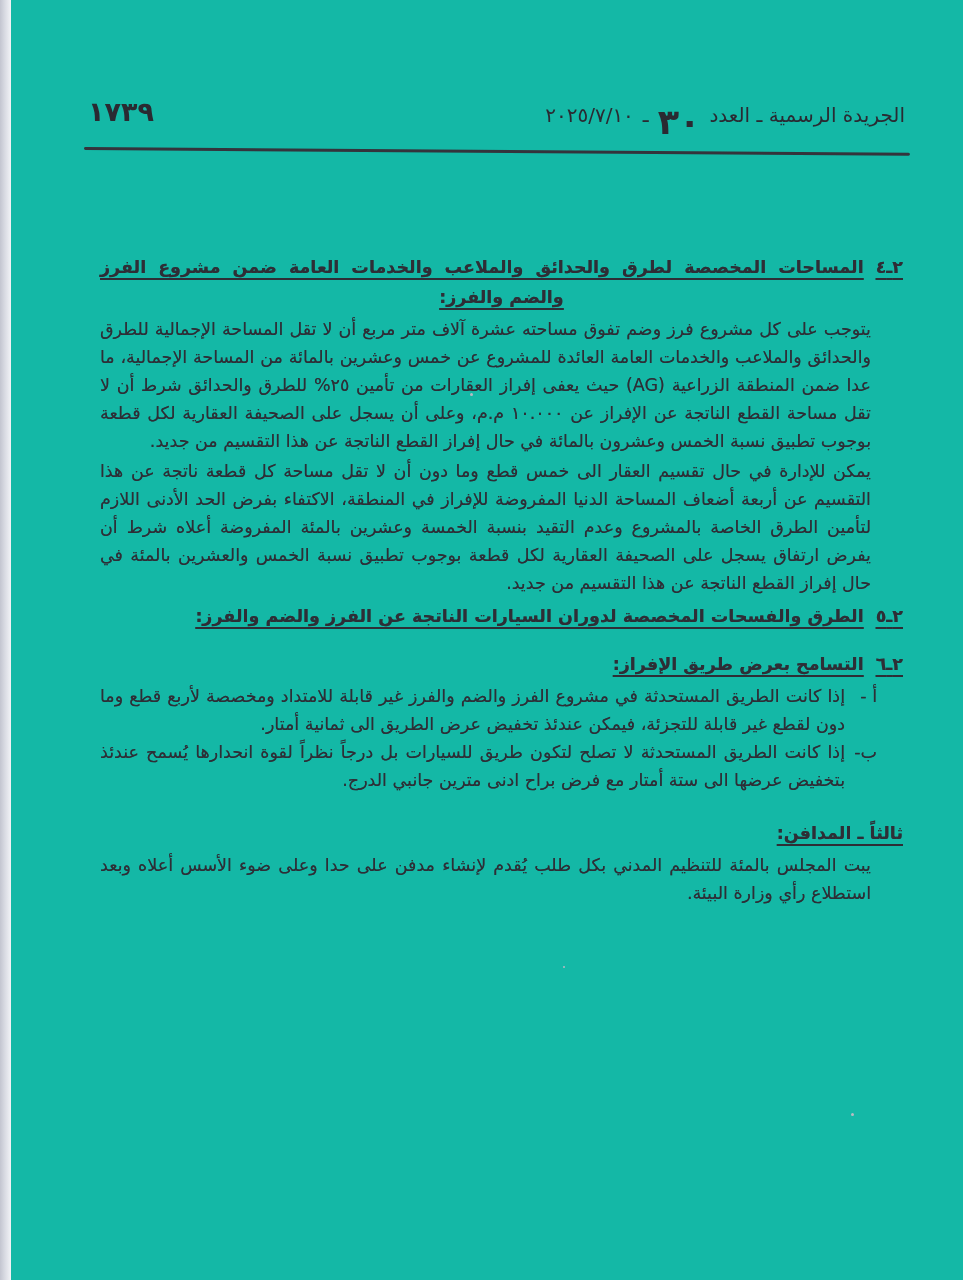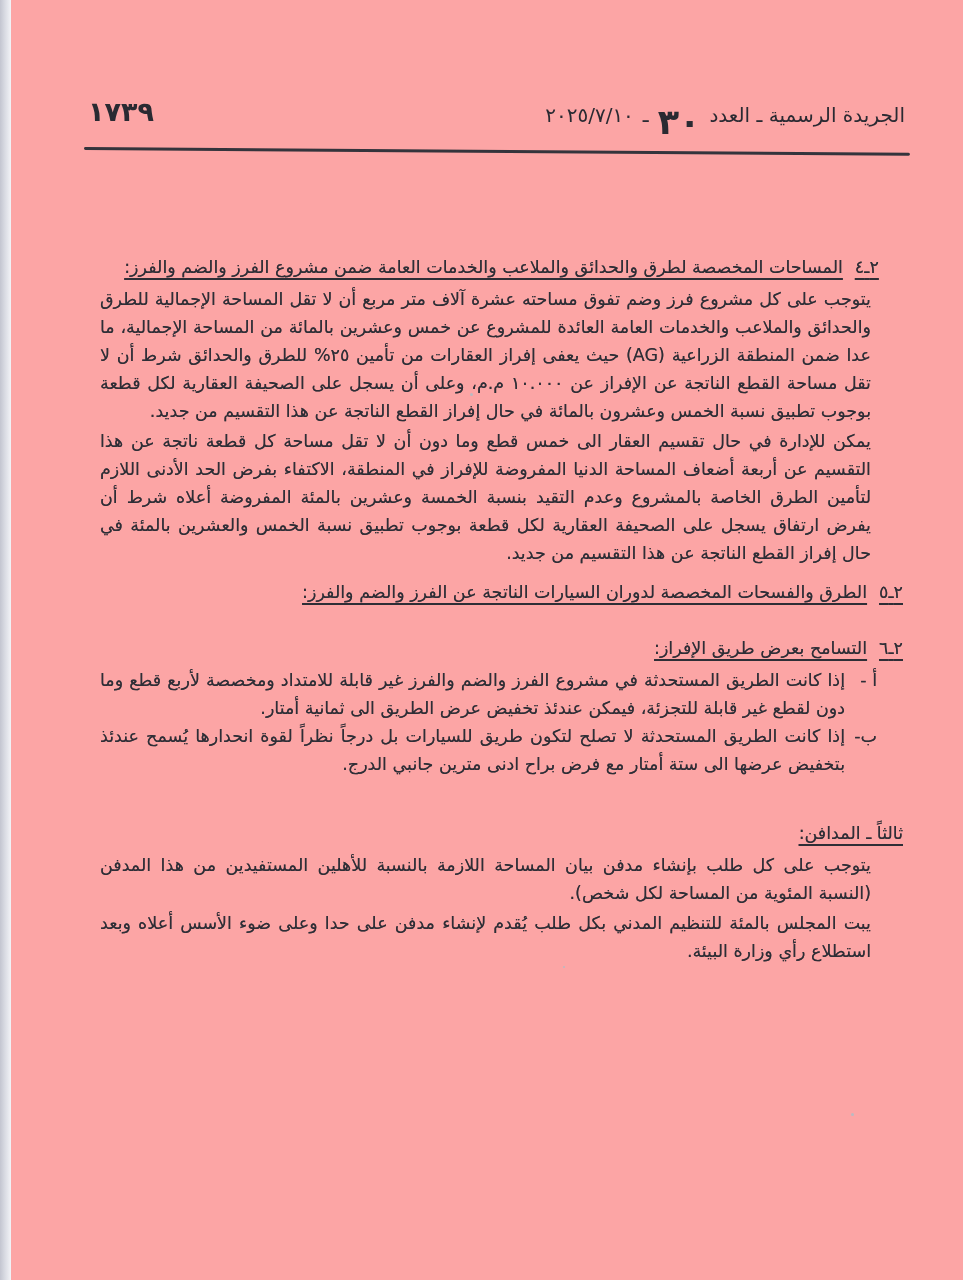--- a/index.html
+++ b/index.html
@@ -1,17 +1,17 @@
 <!DOCTYPE html>
 <html lang="ar"><head>
 <meta charset="utf-8">
 <style>
   html,body{margin:0;padding:0;background:#ffffff;}
   .page{
-    position:relative;width:963px;height:1280px;background:#fca5a5;
+    position:relative;width:963px;height:1280px;background:#14b8a6;
     font-family:"DejaVu Sans",sans-serif;color:#2e2e36;overflow:hidden;
   }
   .left-edge{
     position:absolute;left:0;top:0;bottom:0;width:11px;
     background:linear-gradient(90deg,#c3c5d0 0%,#d9dbe3 45%,#f2f3f7 100%);
   }
   .header{
     position:absolute;top:96px;left:88px;right:58px;
     display:flex;justify-content:space-between;align-items:flex-end;
   }
@@ -28,33 +28,33 @@
     position:absolute;top:147px;left:84px;width:826px;height:3px;
     background:#34343c;border-radius:2px;
     transform:rotate(0.4deg);transform-origin:left center;
   }
   main{
     position:absolute;top:252px;right:60px;width:803px;
     direction:rtl;font-size:17.5px;line-height:28px;text-align:justify;
     text-shadow:0 0 0.4px rgba(46,46,56,0.65);
   }
   .heading{
-    font-weight:normal;line-height:30px;
+    font-weight:bold;line-height:30px;
     text-decoration:underline;text-decoration-thickness:1.6px;text-underline-offset:5px;
     margin:0 0 3px 0;
   }
   .wrap-center{text-align:justify;text-align-last:center;}
   .sec-num{margin-left:12px;}
   .para{margin:2px 32px 2px 0;}
   .item{display:flex;margin:0 26px 0 0;}
   .item-label{flex:0 0 32px;}
   .item-text{flex:1;text-align:justify;}
-  .mt-sm{margin-top:10px;}
-  .mt-md{margin-top:26px;}
-  .mt-lg{margin-top:40px;}
+  .mt-sm{margin-top:4px;}
+  .mt-md{margin-top:18px;}
+  .mt-lg{margin-top:24px;}
   .speck{position:absolute;border-radius:50%;background:#b9bac2;}
 </style>
 </head>
 <body>
 
 <div class="page">
 
   <div class="left-edge"></div>
 
   <div class="header">
@@ -87,21 +87,20 @@
     <div class="item">
       <span class="item-label">أ -</span>
       <span class="item-text">إذا كانت الطريق المستحدثة في مشروع الفرز والضم والفرز غير قابلة للامتداد ومخصصة لأربع قطع وما دون لقطع غير قابلة للتجزئة، فيمكن عندئذ تخفيض عرض الطريق الى ثمانية أمتار.</span>
     </div>
     <div class="item">
       <span class="item-label">ب-</span>
       <span class="item-text">إذا كانت الطريق المستحدثة لا تصلح لتكون طريق للسيارات بل درجاً نظراً لقوة انحدارها يُسمح عندئذ بتخفيض عرضها الى ستة أمتار مع فرض براح ادنى مترين جانبي الدرج.</span>
     </div>
 
     <div class="heading mt-lg">ثالثاً ـ المدافن:</div>
-    <p class="para">يتوجب على كل طلب بإنشاء مدفن بيان المساحة اللازمة بالنسبة للأهلين المستفيدين من هذا المدفن (النسبة المئوية من المساحة لكل شخص).</p>
     <p class="para">يبت المجلس بالمئة للتنظيم المدني بكل طلب يُقدم لإنشاء مدفن على حدا وعلى ضوء الأسس أعلاه وبعد استطلاع رأي وزارة البيئة.</p>
 
   </main>
 
   <div class="speck" style="left:470px;top:393px;width:3px;height:3px;"></div>
   <div class="speck" style="left:563px;top:966px;width:2px;height:2px;"></div>
   <div class="speck" style="left:851px;top:1113px;width:3px;height:3px;"></div>
 
 </div>
 

